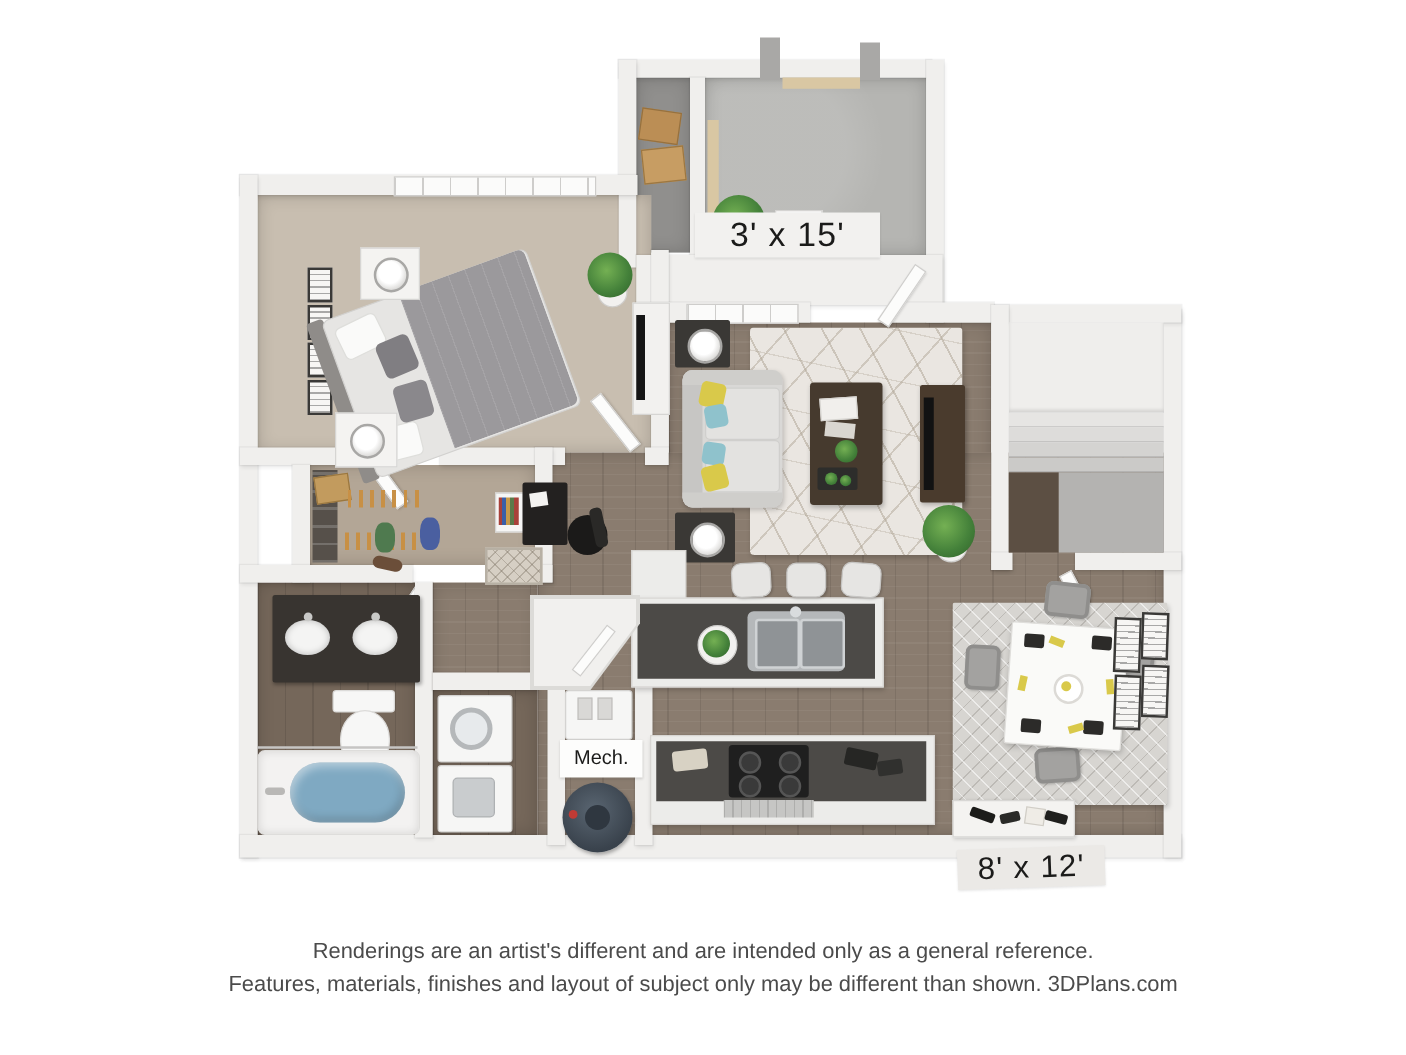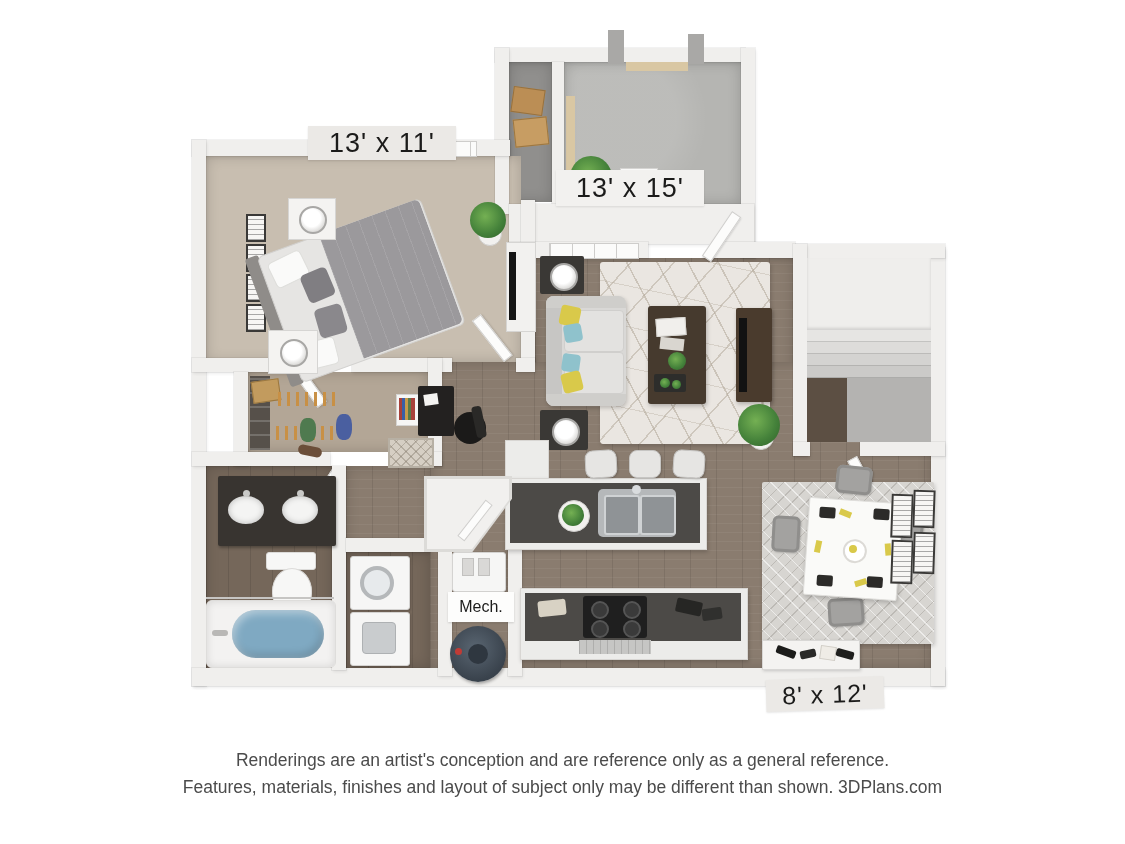--- a/index.html
+++ b/index.html
@@ -263,26 +263,23 @@
   <div class="frame" style="left:891px;top:494px;width:18px;height:40px;transform:rotate(2deg);"></div>
   <div class="frame" style="left:913px;top:490px;width:18px;height:34px;transform:rotate(2deg);"></div>
   <div class="frame" style="left:891px;top:540px;width:18px;height:40px;transform:rotate(2deg);"></div>
   <div class="frame" style="left:913px;top:532px;width:18px;height:38px;transform:rotate(2deg);"></div>
   <div class="it" style="left:762px;top:640px;width:96px;height:28px;background:#f4f3f1;border:1px solid #d8d7d5;box-shadow:1px 1px 3px rgba(0,0,0,0.18);"></div>
   <div class="it" style="left:776px;top:648px;width:20px;height:8px;background:#1c1c1a;border-radius:2px;transform:rotate(20deg);"></div>
   <div class="it" style="left:800px;top:650px;width:16px;height:8px;background:#2a2a28;border-radius:2px;transform:rotate(-12deg);"></div>
   <div class="it" style="left:820px;top:646px;width:14px;height:12px;background:#efece6;border:1px solid #d0cdc6;transform:rotate(8deg);"></div>
   <div class="it" style="left:836px;top:650px;width:18px;height:8px;background:#1f1f1d;border-radius:2px;transform:rotate(15deg);"></div>
 
-  <div class="tab" style="left:308px;top:126px;width:148px;height:34px;">
-    <span>13' x 11'</span>
-  </div>
   <div class="tab" style="left:556px;top:170px;width:148px;height:36px;background:#f2f1ef;">
-    <span>13' x 15'</span>
+    <span>3' x 15'</span>
   </div>
   <div class="tab" style="left:766px;top:678px;width:118px;height:32px;font-size:25px;transform:rotate(-2deg);">
     <span>8' x 12'</span>
   </div>
 
-  <div class="footer-line" style="top:750px;">Renderings are an artist's conception and are reference only as a general reference.</div>
+  <div class="footer-line" style="top:750px;">Renderings are an artist's different and are intended only as a general reference.</div>
   <div class="footer-line" style="top:777px;">Features, materials, finishes and layout of subject only may be different than shown. 3DPlans.com</div>
 
 </div>
 
 </body></html>

